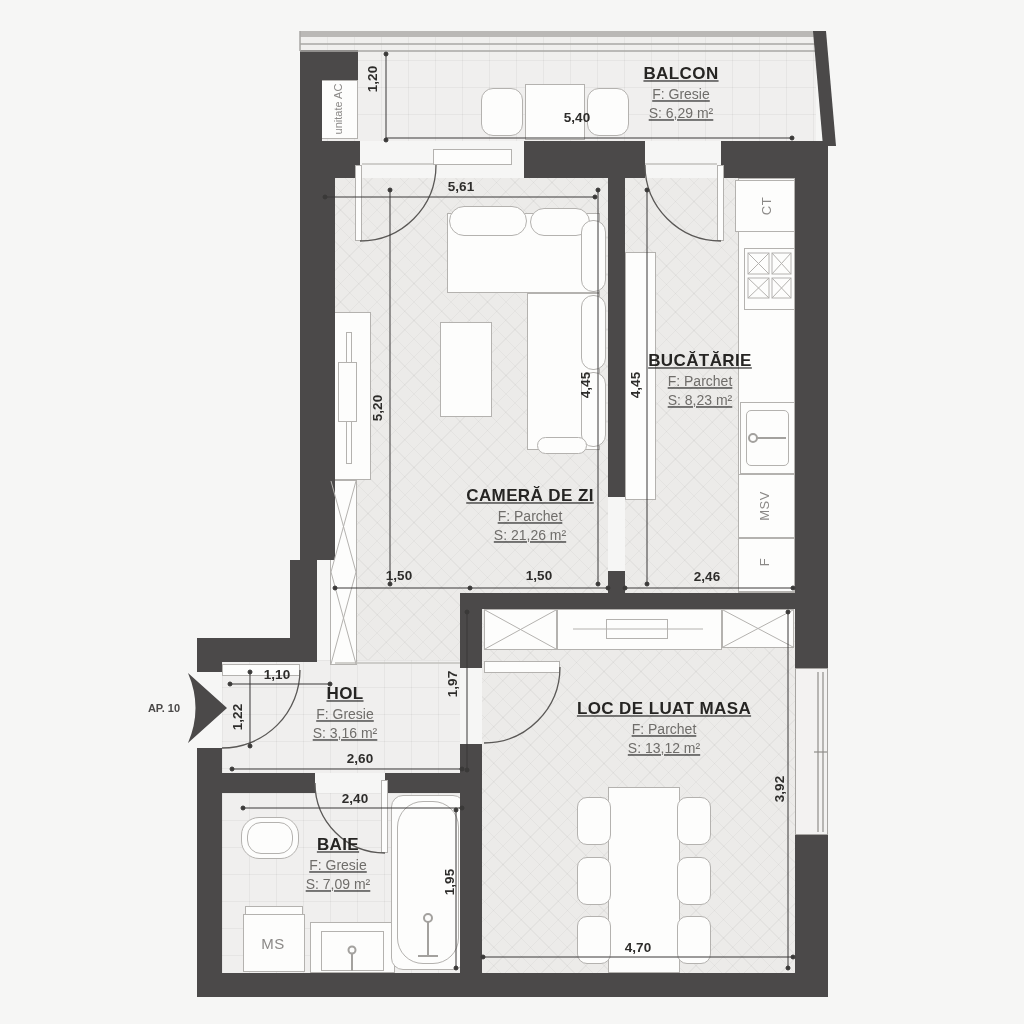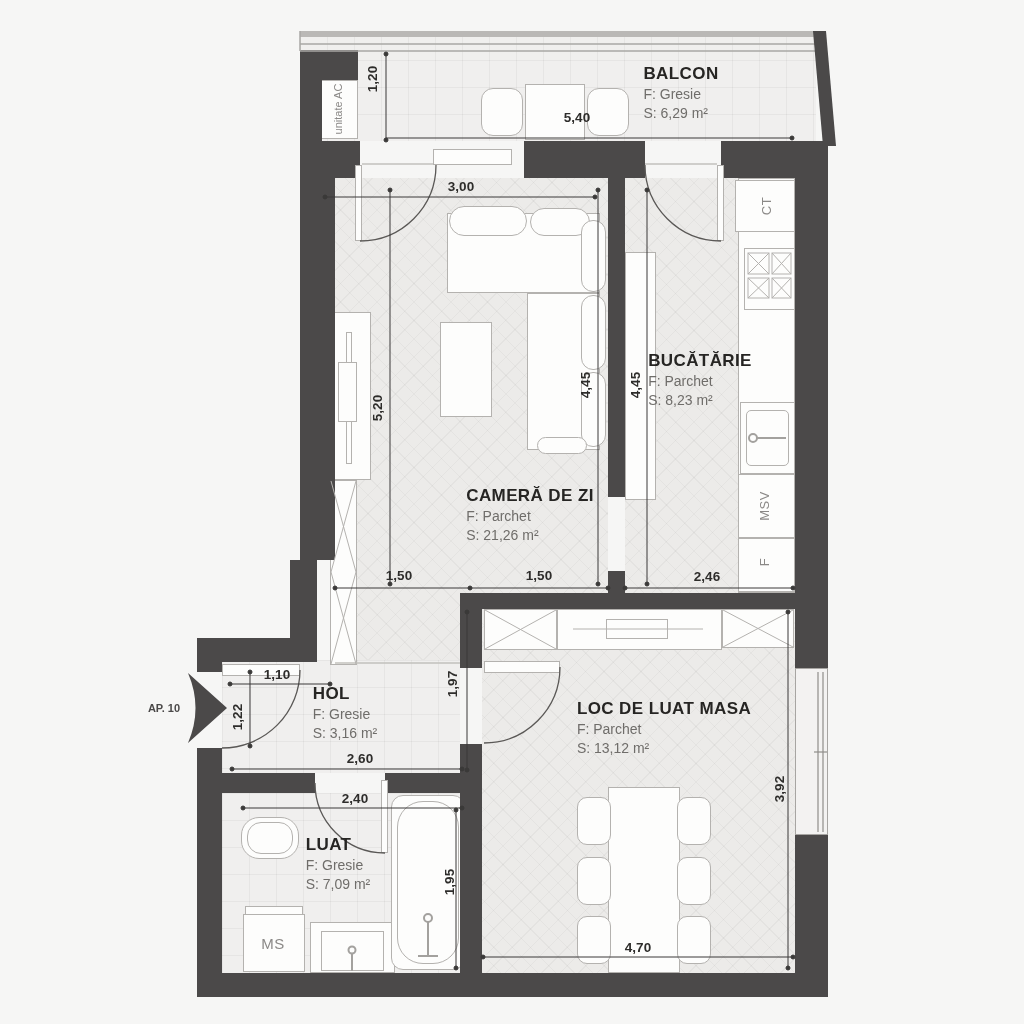--- a/index.html
+++ b/index.html
@@ -16,21 +16,21 @@
                             repeating-linear-gradient(135deg, rgba(0,0,0,0.035) 0 1px, transparent 1px 13px); }
   .furn  { position:absolute; background:#fdfdfc; border:1px solid #b4b2af; box-sizing:border-box; z-index:5; }
   .leaf  { z-index:15; }
   .svg-overlay { position:absolute; left:0; top:0; z-index:20; pointer-events:none; }
   .htext,.vtext { position:absolute; white-space:nowrap; z-index:30; }
   .htext { transform:translate(-50%,-50%); }
   .vtext { transform:translate(-50%,-50%) rotate(-90deg); }
   .dim   { font-size:13.5px; font-weight:600; color:#2e2d2b; }
   .equip { font-size:13px; color:#8b8987; letter-spacing:0.5px; }
   .ap    { font-size:11px; font-weight:700; color:#4b4949; }
-  .room-label { position:absolute; transform:translate(-50%,-50%); text-align:left; z-index:30; }
+  .room-label { position:absolute; transform:translate(-50%,-50%); text-align:center; z-index:30;text-decoration:underline; }
   .room-name  { font-size:17px; font-weight:700; color:#262523; letter-spacing:0.4px; line-height:1.3; }
   .room-sub   { font-size:14px; color:#6f6d6a; line-height:1.32; }
   .ac-label { position:absolute; z-index:30; width:52px; text-align:center;
               transform:translate(-50%,-50%) rotate(-90deg);
               font-size:11px; color:#8b8987; line-height:1.25; }
 </style>
 </head>
 <body>
 
 <div class="canvas">
@@ -255,33 +255,33 @@
     <div class="room-name">BUCĂTĂRIE</div>
     <div class="room-sub">F: Parchet</div>
     <div class="room-sub">S: 8,23 m²</div>
   </div>
   <div class="room-label" style="left:345px;top:713px">
     <div class="room-name">HOL</div>
     <div class="room-sub">F: Gresie</div>
     <div class="room-sub">S: 3,16 m²</div>
   </div>
   <div class="room-label" style="left:338px;top:864px">
-    <div class="room-name">LUAT</div>
+    <div class="room-name">BAIE</div>
     <div class="room-sub">F: Gresie</div>
     <div class="room-sub">S: 7,09 m²</div>
   </div>
   <div class="room-label" style="left:664px;top:728px">
     <div class="room-name">LOC DE LUAT MASA</div>
     <div class="room-sub">F: Parchet</div>
     <div class="room-sub">S: 13,12 m²</div>
   </div>
 
   <div class="vtext dim" style="left:372px;top:79px">1,20</div>
   <div class="htext dim" style="left:577px;top:117px">5,40</div>
-  <div class="htext dim" style="left:461px;top:186px">3,00</div>
+  <div class="htext dim" style="left:461px;top:186px">5,61</div>
   <div class="vtext dim" style="left:377px;top:408px">5,20</div>
   <div class="vtext dim" style="left:585px;top:385px">4,45</div>
   <div class="vtext dim" style="left:635px;top:385px">4,45</div>
   <div class="htext dim" style="left:399px;top:575px">1,50</div>
   <div class="htext dim" style="left:539px;top:575px">1,50</div>
   <div class="htext dim" style="left:707px;top:576px">2,46</div>
   <div class="htext dim" style="left:277px;top:674px">1,10</div>
   <div class="vtext dim" style="left:237px;top:717px">1,22</div>
   <div class="vtext dim" style="left:452px;top:684px">1,97</div>
   <div class="htext dim" style="left:360px;top:758px">2,60</div>

